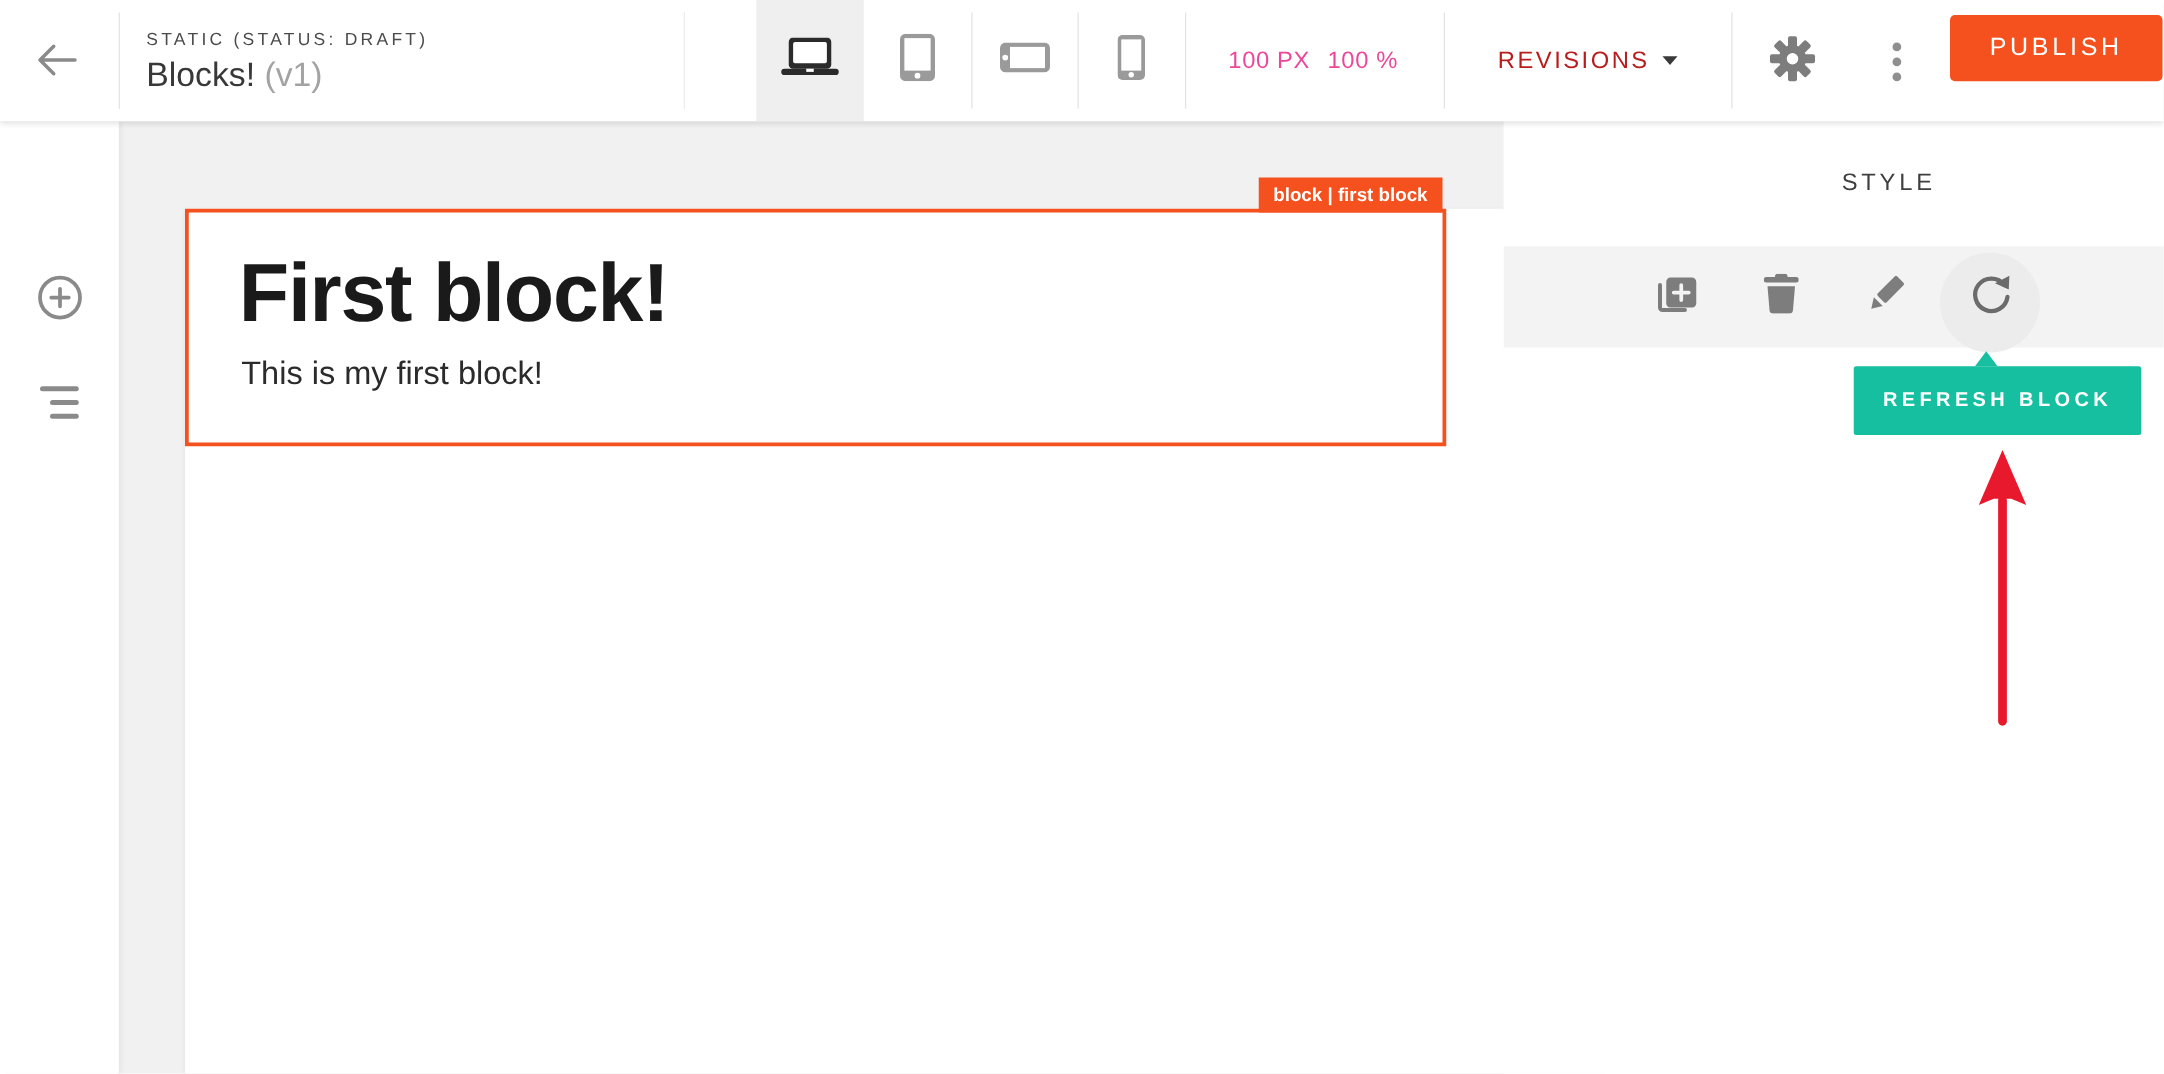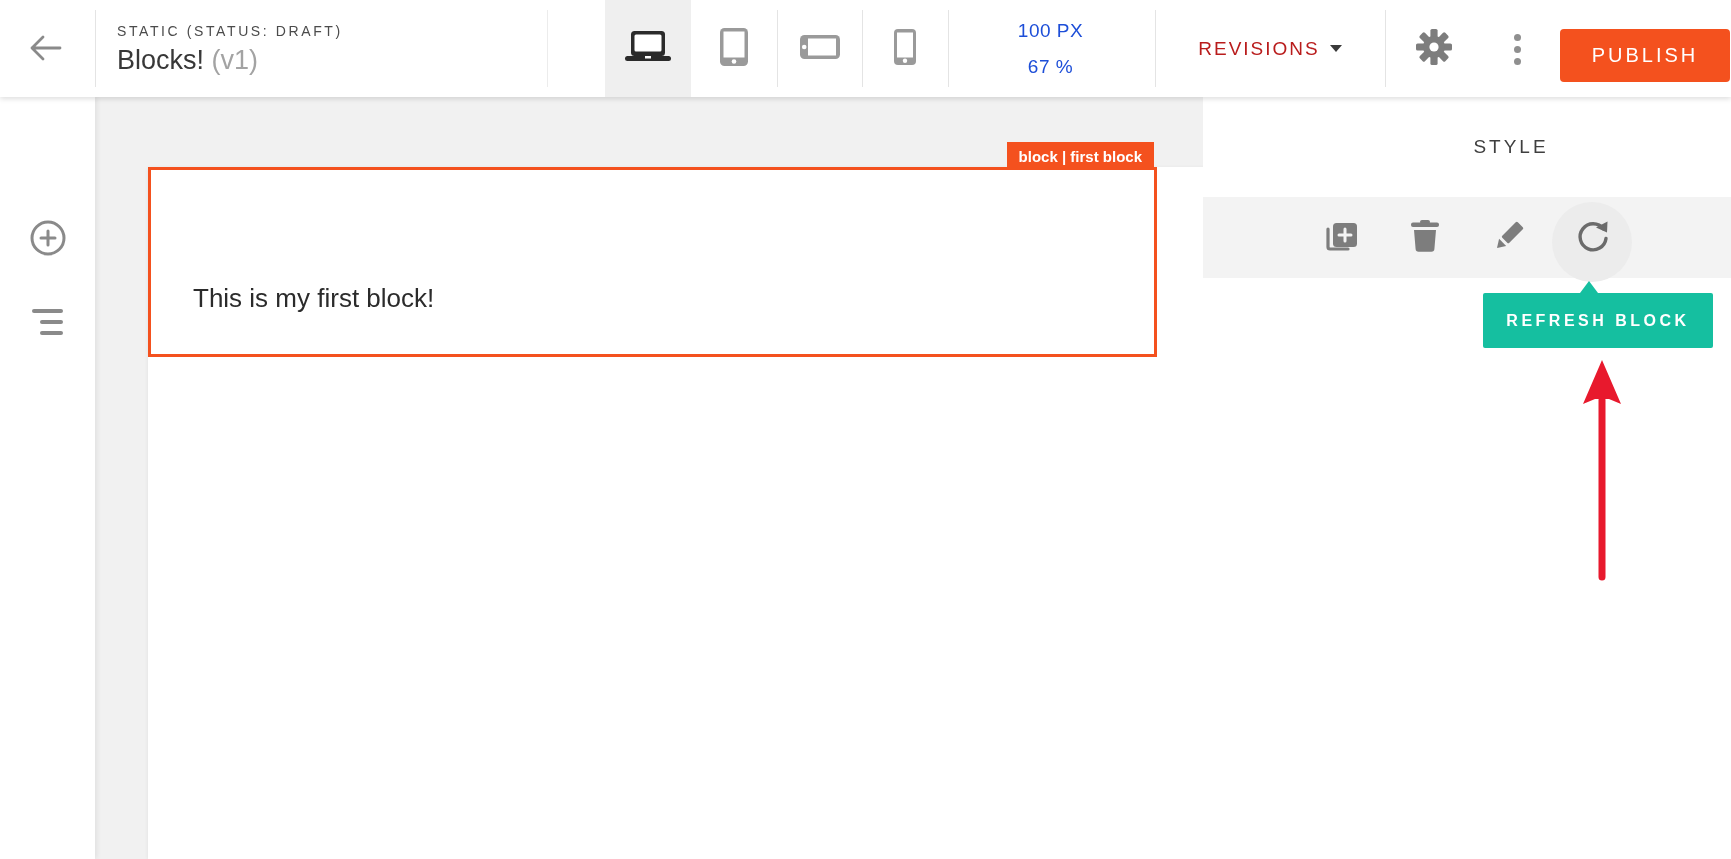--- a/index.html
+++ b/index.html
@@ -26,31 +26,31 @@
   .doc-info{position:absolute;left:117px;top:23px;}
   .doc-status{font-size:14px;letter-spacing:2.6px;color:#4B4B4B;}
   .doc-title{margin-top:6px;font-size:27px;color:#383838;}
   .doc-title .ver{color:#A3A3A3;margin-top:42px;}
 
   .device-cell{position:absolute;top:0;width:86px;height:97px;display:flex;
                align-items:center;justify-content:center;cursor:pointer;}
   .device-cell.active{background:#EFEFEF;}
 
   .zoom-info{position:absolute;left:946px;top:0;width:209px;height:97px;display:flex;
-             align-items:center;justify-content:center;gap:14px;font-size:19px;color:#1d4ed8;letter-spacing:.5px;flex-direction:column;}
+             align-items:center;justify-content:center;gap:14px;font-size:19px;color:#ec4899;letter-spacing:.5px;}
   .revisions{position:absolute;left:1155px;top:0;width:230px;height:97px;display:flex;
              align-items:center;justify-content:center;gap:10px;font-size:19px;color:#b91c1c;
              letter-spacing:2px;cursor:pointer;}
   .caret-down{width:0;height:0;border-left:6px solid transparent;border-right:6px solid transparent;
               border-top:7px solid #3A3A3A;}
   .iconbtn{position:absolute;top:28px;width:42px;height:42px;display:flex;align-items:center;
            justify-content:center;cursor:pointer;}
   .kebab{display:flex;flex-direction:column;gap:5px;}
   .kebab i{width:7px;height:7px;border-radius:50%;background:#8F8F8F;}
-  .publish-btn{position:absolute;left:1560px;top:29px;width:170px;height:53px;border:none;
+  .publish-btn{position:absolute;left:1560px;top:12px;width:170px;height:53px;border:none;
                border-radius:4px;background:var(--accent);color:#fff;font-size:20px;
                letter-spacing:3px;font-family:inherit;cursor:pointer;}
 
   
   .sidebar{position:absolute;left:0;top:97px;width:95px;height:762px;background:#fff;
            box-shadow:2px 0 5px rgba(0,0,0,.07);z-index:20;}
   .sb-btn{position:absolute;left:0;width:95px;height:60px;display:flex;align-items:center;
           justify-content:center;cursor:pointer;}
   .outline-icon{width:31px;}
   .outline-icon i{display:block;height:4px;border-radius:2px;background:#8A8A8A;margin-bottom:7px;}
@@ -145,21 +145,21 @@
           <circle cx="11" cy="31.8" r="2.2" fill="#fff"></circle>
         </svg>
       </span>
     </div>
     <span class="vdiv" style="left:777px"></span>
     <span class="vdiv" style="left:862px"></span>
     <span class="vdiv" style="left:948px"></span>
 
     <div class="zoom-info">
       <span>100 PX</span>
-      <span>67 %</span>
+      <span>100 %</span>
     </div>
     <span class="vdiv" style="left:1155px"></span>
 
     <div class="revisions">
       <span>REVISIONS</span>
       <span class="caret-down"></span>
     </div>
     <span class="vdiv" style="left:1385px"></span>
 
     <div class="iconbtn" style="left:1413px">
@@ -209,20 +209,21 @@
           <i></i>
           <i></i>
         </span>
     </div>
   </nav>
 
   <main class="canvas">
     <div class="page">
       <section class="block">
         <div class="block-tag">block | first block</div>
+        <h1 class="block-heading">First block!</h1>
         <p class="block-body">This is my first block!</p>
       </section>
     </div>
   </main>
 
   <aside class="panel">
     <div class="tabs">
       <div class="tab">STYLE</div>
     </div>
 

